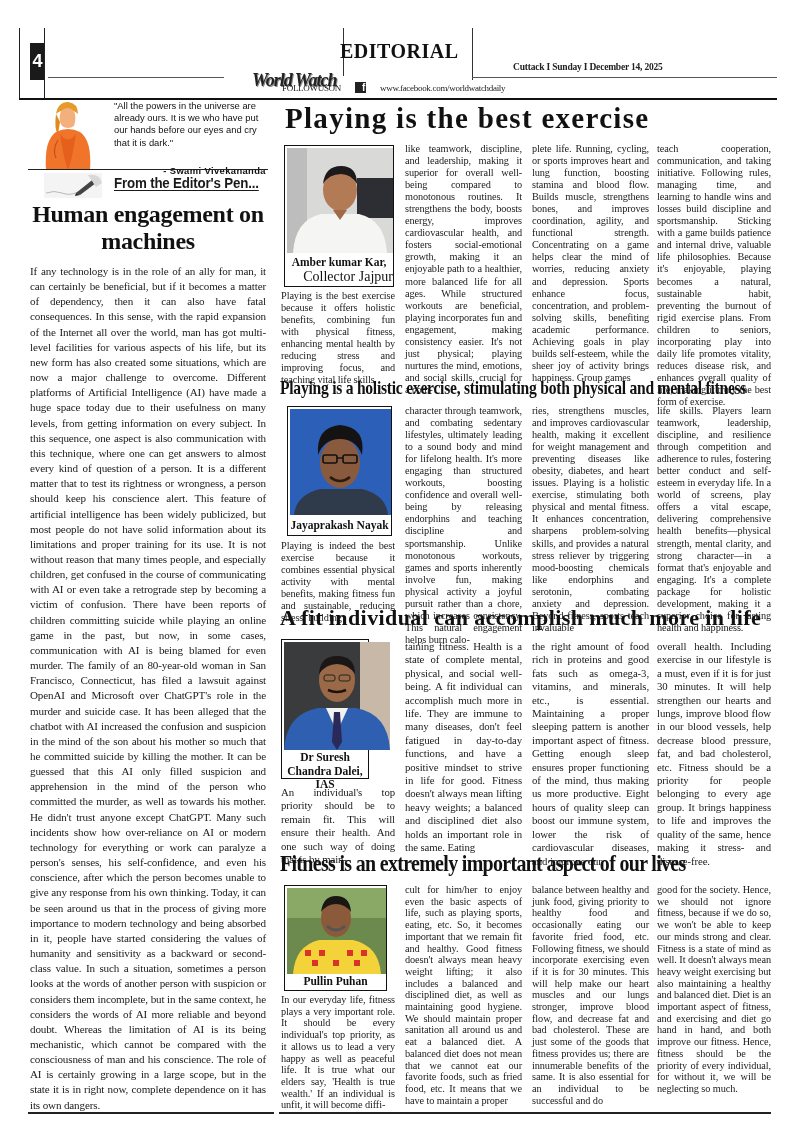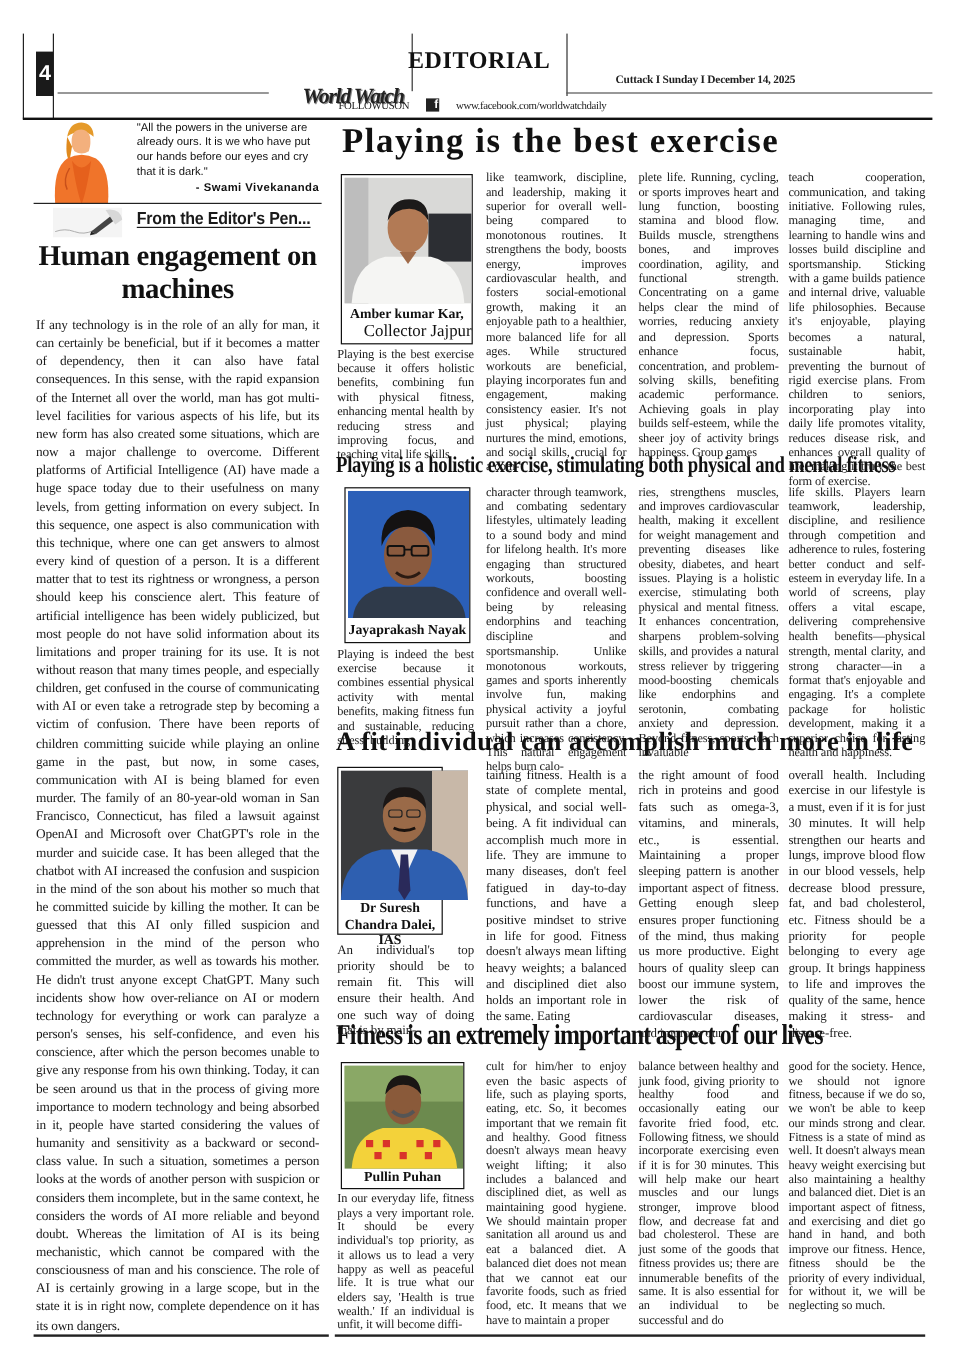--- a/index.html
+++ b/index.html
@@ -21,21 +21,21 @@
   .dateline { left: 476px; top: 62px; font-family: "Liberation Serif", serif; font-weight: bold; font-size: 9.5px; color: #222; letter-spacing: -0.2px; margin-left: 37px; }
   .mast-rule-1 { left: 48px; top: 77px; width: 176px; height: 1px; background: #555; }
   .mast-rule-2 { left: 472px; top: 77px; width: 305px; height: 1px; background: #555; }
   .follow { left: 282px; top: 82px; font-family: "Liberation Serif", serif; font-size: 9px; color: #222; display: flex; align-items: center; gap: 14px; letter-spacing: -0.3px; }
   .fb-icon { width: 11px; height: 11px; background: #222; color: #fff; font-family: "Liberation Sans", sans-serif; font-weight: bold; font-size: 10px; line-height: 12px; text-align: right; padding-right: 1px; display: inline-block; }
   .mast-rule-3 { left: 19px; top: 98px; width: 758px; height: 2px; background: #111; }
 
   
   .swami { left: 38px; top: 100px; width: 56px; height: 70px; }
   .quote { left: 114px; top: 100px; width: 152px; font-family: "Liberation Sans", sans-serif; font-size: 9.4px; line-height: 12.2px; color: #111; }
-  .quote-attr { left: 114px; top: 150px; width: 152px; text-align: right; font-family: "Liberation Sans", sans-serif; font-weight: bold; font-size: 9.4px; letter-spacing: 0.4px; }
+  .quote-attr { left: 114px; top: 165px; width: 152px; text-align: right; font-family: "Liberation Sans", sans-serif; font-weight: bold; font-size: 9.4px; letter-spacing: 0.4px; }
   .quote-rule { left: 28px; top: 169px; width: 240px; height: 1px; background: #222; }
 
   .pen-img { left: 44px; top: 173px; width: 58px; height: 25px; }
   .editors-pen { left: 114px; top: 175px; font-family: "Liberation Sans", sans-serif; font-weight: bold; font-size: 14.5px; color: #1a1a1a; text-decoration: underline; text-underline-offset: 2px; letter-spacing: -0.2px; transform: scaleX(0.92); transform-origin: left; }
 
   .ed-headline { left: 28px; top: 201px; width: 240px; text-align: center; font-family: "Liberation Serif", serif; font-weight: bold; font-size: 24px; line-height: 27px; color: #111; letter-spacing: -0.3px; }
 
   .ed-body { left: 30px; top: 264px; width: 236px; font-family: "Liberation Serif", serif; font-size: 11.1px; line-height: 15.15px; text-align: justify; color: #1a1a1a; letter-spacing: -0.15px; }
   .ed-end-rule { left: 28px; top: 1112px; width: 246px; height: 2px; background: #222; }
 

